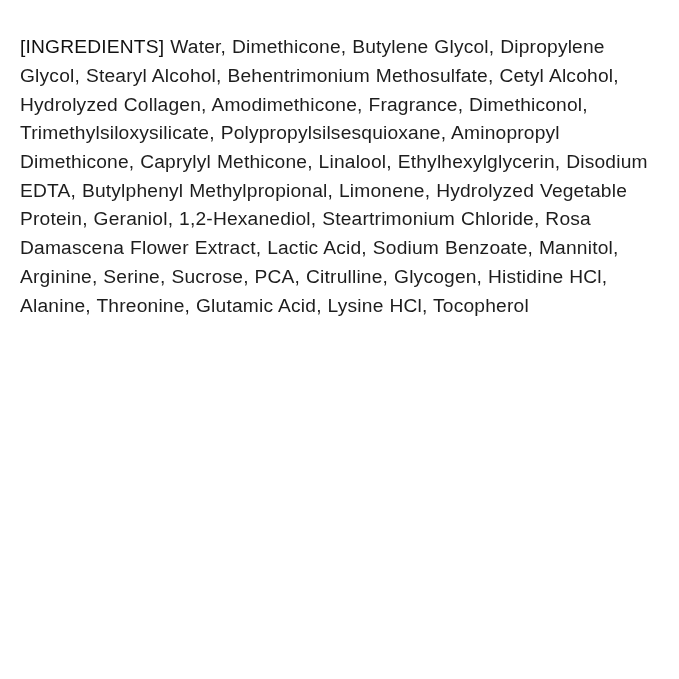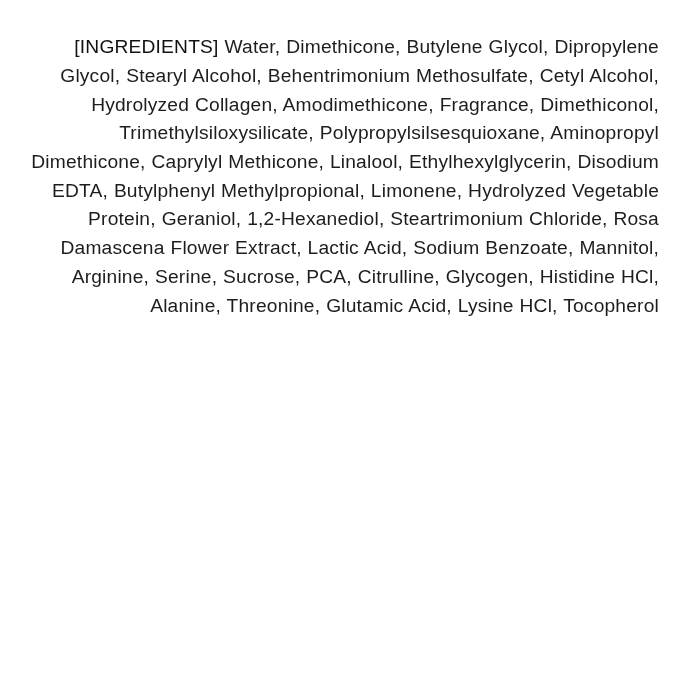--- a/index.html
+++ b/index.html
@@ -18,21 +18,21 @@
     box-sizing: border-box;
     width: 679px;
     height: 679px;
     padding: 14px 20px 0 20px;
     background: #ffffff;
   }
   .ingredients-block {
     font-size: 19.2px;
     line-height: 28.7px;
     letter-spacing: 0.01em;
-    text-align: right;
+    text-align: left;
     color: #1d1d1d;
     word-spacing: 0.02em;
   }
   .heading-label {
     font-weight: 400;
     color: #111111;
   }
   .ingredients-text {
     font-weight: 400;
     color: #1d1d1d;

